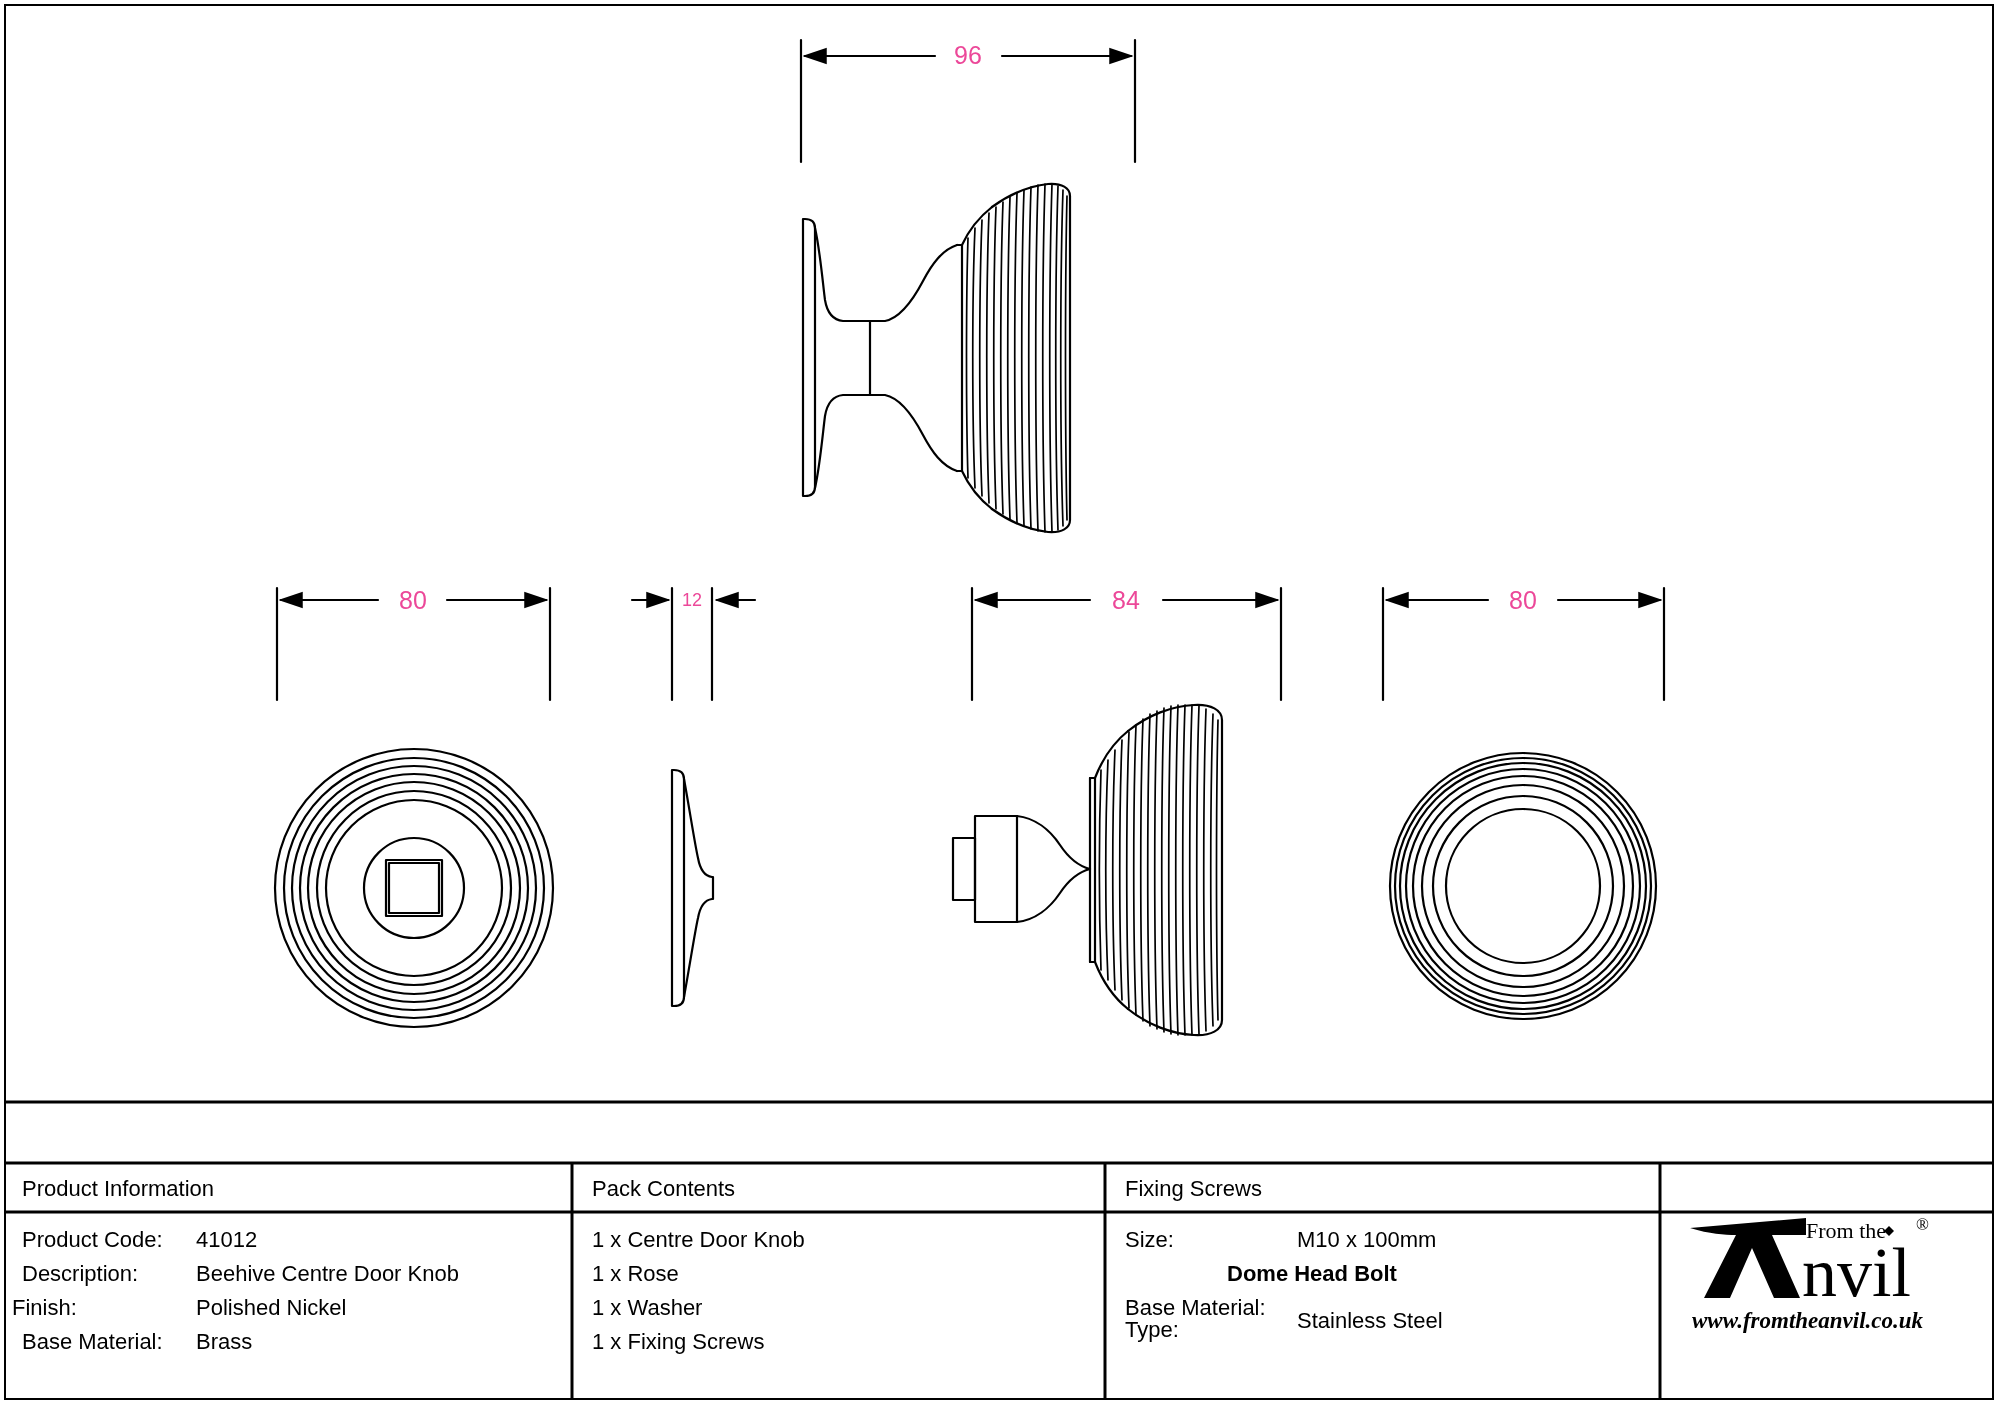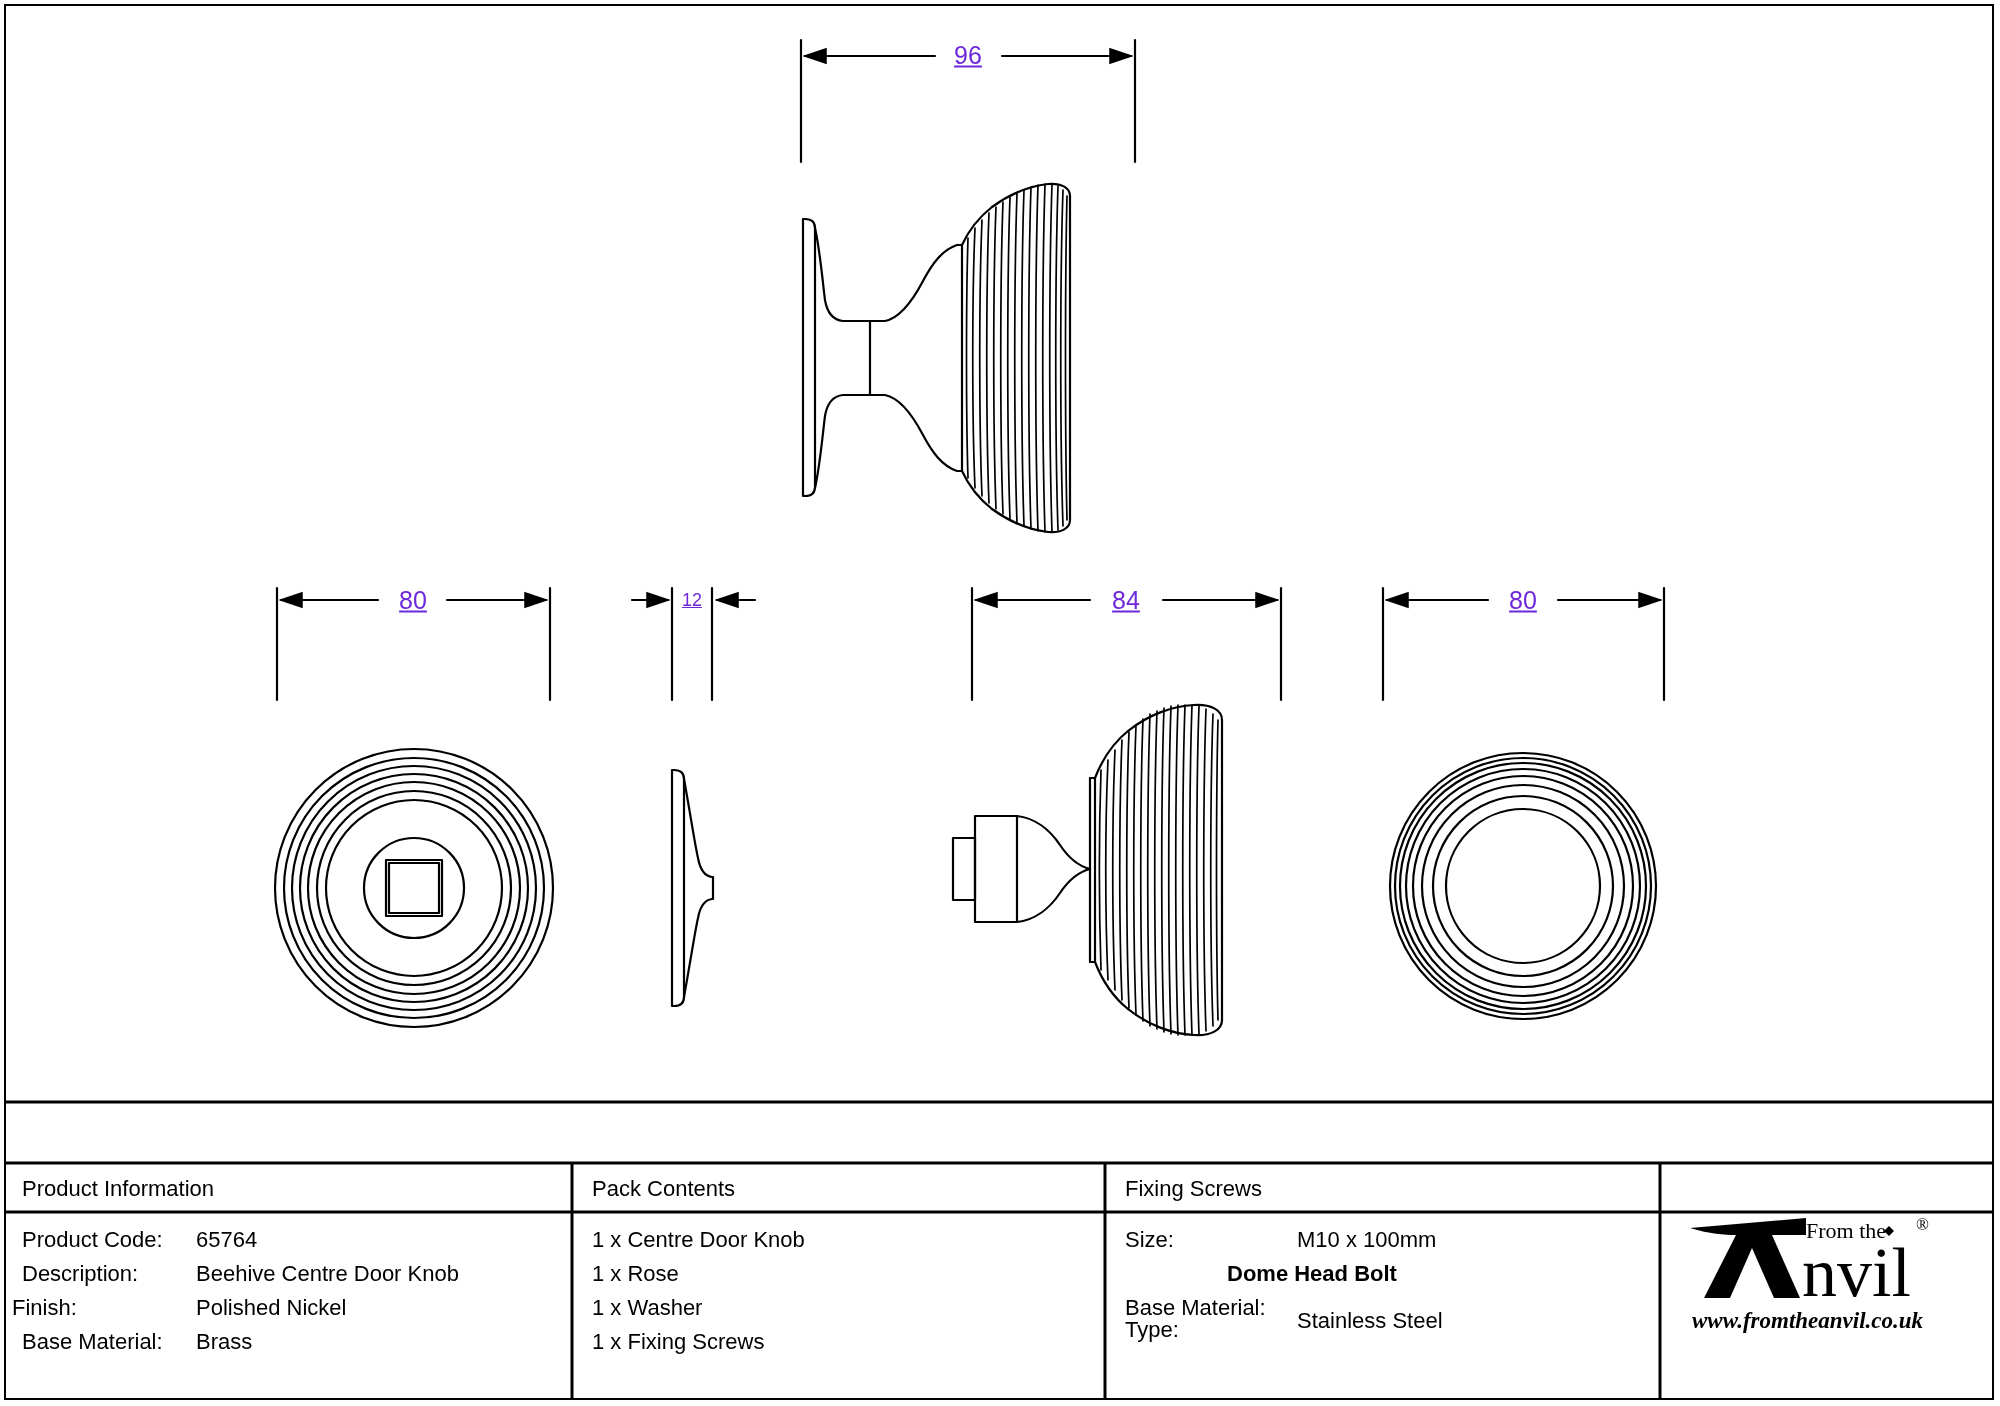--- a/index.html
+++ b/index.html
@@ -3,22 +3,22 @@
 <meta charset="utf-8">
 <title>Technical Drawing</title>
 <style>
   html,body{margin:0;padding:0;background:#ffffff;}
   body{width:2000px;height:1406px;font-family:"Liberation Sans",sans-serif;color:#000;}
   #sheet{position:relative;width:2000px;height:1406px;overflow:hidden;background:#fff;}
   #frame{position:absolute;left:4px;top:4px;width:1990px;height:1396px;border:2px solid #000;box-sizing:border-box;}
   #drawing{position:absolute;left:0;top:0;width:2000px;height:1406px;}
 
   
-  .dimlabel{position:absolute;font-family:"Liberation Sans",sans-serif;font-size:25px;line-height:1;color:#6d28d9;
-            background:#fff;padding:0 7px;transform:translate(-50%,-50%);white-space:nowrap;text-decoration:underline;}
+  .dimlabel{position:absolute;font-family:"Liberation Sans",sans-serif;font-size:25px;line-height:1;color:#ec4899;
+            background:#fff;padding:0 7px;transform:translate(-50%,-50%);white-space:nowrap;}
   .dimlabel.small{font-size:18px;padding:0 5px;}
 
   .note{position:absolute;left:22px;top:1122px;font-size:22px;letter-spacing:-0.1px;white-space:nowrap;}
 
   .colhead{position:absolute;font-size:22px;}
   .rowlabel{position:absolute;font-size:22px;white-space:nowrap;}
   .rowvalue{position:absolute;font-size:22px;white-space:nowrap;}
 
   
   #logo{position:absolute;left:1688px;top:1212px;width:270px;height:130px;}
@@ -201,21 +201,21 @@
 
   <div class="dimlabel" style="left:968px;top:55px;">96</div>
   <div class="dimlabel" style="left:413px;top:600px;">80</div>
   <div class="dimlabel small" style="left:692px;top:600px;">12</div>
   <div class="dimlabel" style="left:1126px;top:600px;">84</div>
   <div class="dimlabel" style="left:1523px;top:600px;">80</div>
 
 
   <div class="colhead" style="left:22px;top:1176px;">Product Information</div>
   <div class="rowlabel" style="left:22px;top:1227px;">Product Code:</div>
-  <div class="rowvalue" style="left:196px;top:1227px;">65764</div>
+  <div class="rowvalue" style="left:196px;top:1227px;">41012</div>
   <div class="rowlabel" style="left:22px;top:1261px;">Description:</div>
   <div class="rowvalue" style="left:196px;top:1261px;">Beehive Centre Door Knob</div>
   <div class="rowlabel" style="left:12px;top:1295px;">Finish:</div>
   <div class="rowvalue" style="left:196px;top:1295px;">Polished Nickel</div>
   <div class="rowlabel" style="left:22px;top:1329px;">Base Material:</div>
   <div class="rowvalue" style="left:196px;top:1329px;">Brass</div>
 
   <div class="colhead" style="left:592px;top:1176px;">Pack Contents</div>
   <div class="rowlabel" style="left:592px;top:1227px;">1 x Centre Door Knob</div>
   <div class="rowlabel" style="left:592px;top:1261px;">1 x Rose</div>

